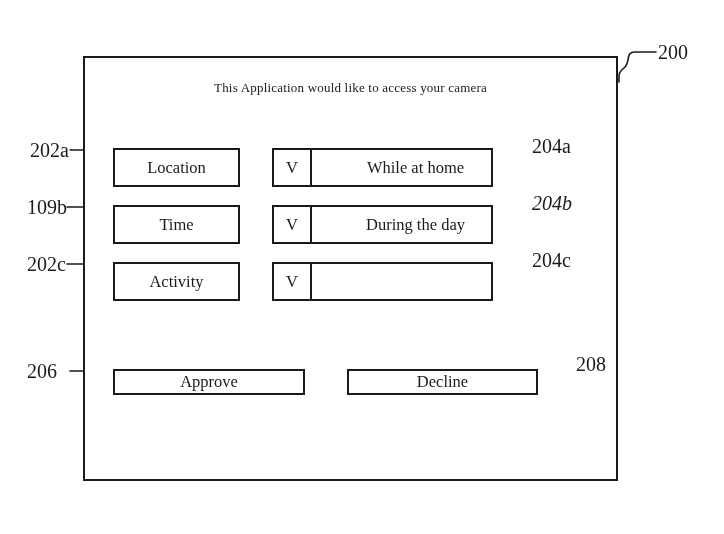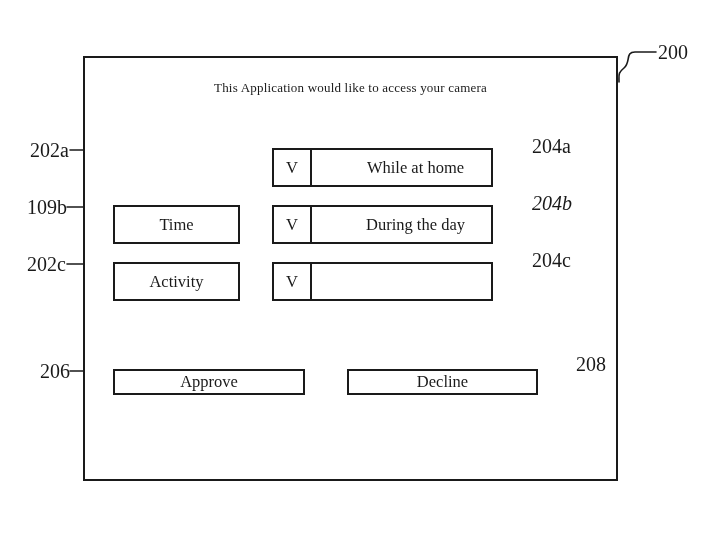--- a/index.html
+++ b/index.html
@@ -112,20 +112,23 @@
       <path d="M494 224 C504 224 499 213 506 208 C511 204 515 203 529 203"></path>
       <path d="M494 281 C504 281 499 270 506 265 C511 261 515 260 529 260"></path>
       <path d="M539 384 C549 384 544 374 551 369 C556 365 560 364 573 364"></path>
     </g>
   </svg>
 
   <div class="abs main-box"></div>
 
   <div class="abs dialog-title">This Application would like to access your camera</div>
 
+  <div class="abs field-box row-1">
+    <span>Location</span>
+  </div>
   <div class="abs dropdown row-1">
     <div class="v-cell">V</div>
     <div class="dd-value">While at home</div>
   </div>
 
   <div class="abs field-box row-2">
     <span>Time</span>
   </div>
   <div class="abs dropdown row-2">
     <div class="v-cell">V</div>
@@ -145,16 +148,16 @@
   <div class="abs ref-label" style="left:658px; top:44px;">200</div>
 
   <div class="abs ref-label" style="left:30px; top:142px;">202a</div>
   <div class="abs ref-label" style="left:27px; top:199px;">109b</div>
   <div class="abs ref-label" style="left:27px; top:256px;text-align:center;">202c</div>
 
   <div class="abs ref-label" style="left:532px; top:138px;">204a</div>
   <div class="abs ref-label" style="left:532px; top:195px;font-style:italic;">204b</div>
   <div class="abs ref-label" style="left:532px; top:252px;">204c</div>
 
-  <div class="abs ref-label" style="left:40px; top:363px;">206</div>
+  <div class="abs ref-label" style="left:27px; top:363px;">206</div>
   <div class="abs ref-label" style="left:576px; top:356px;">208</div>
 
 </div>
 
 </body></html>

